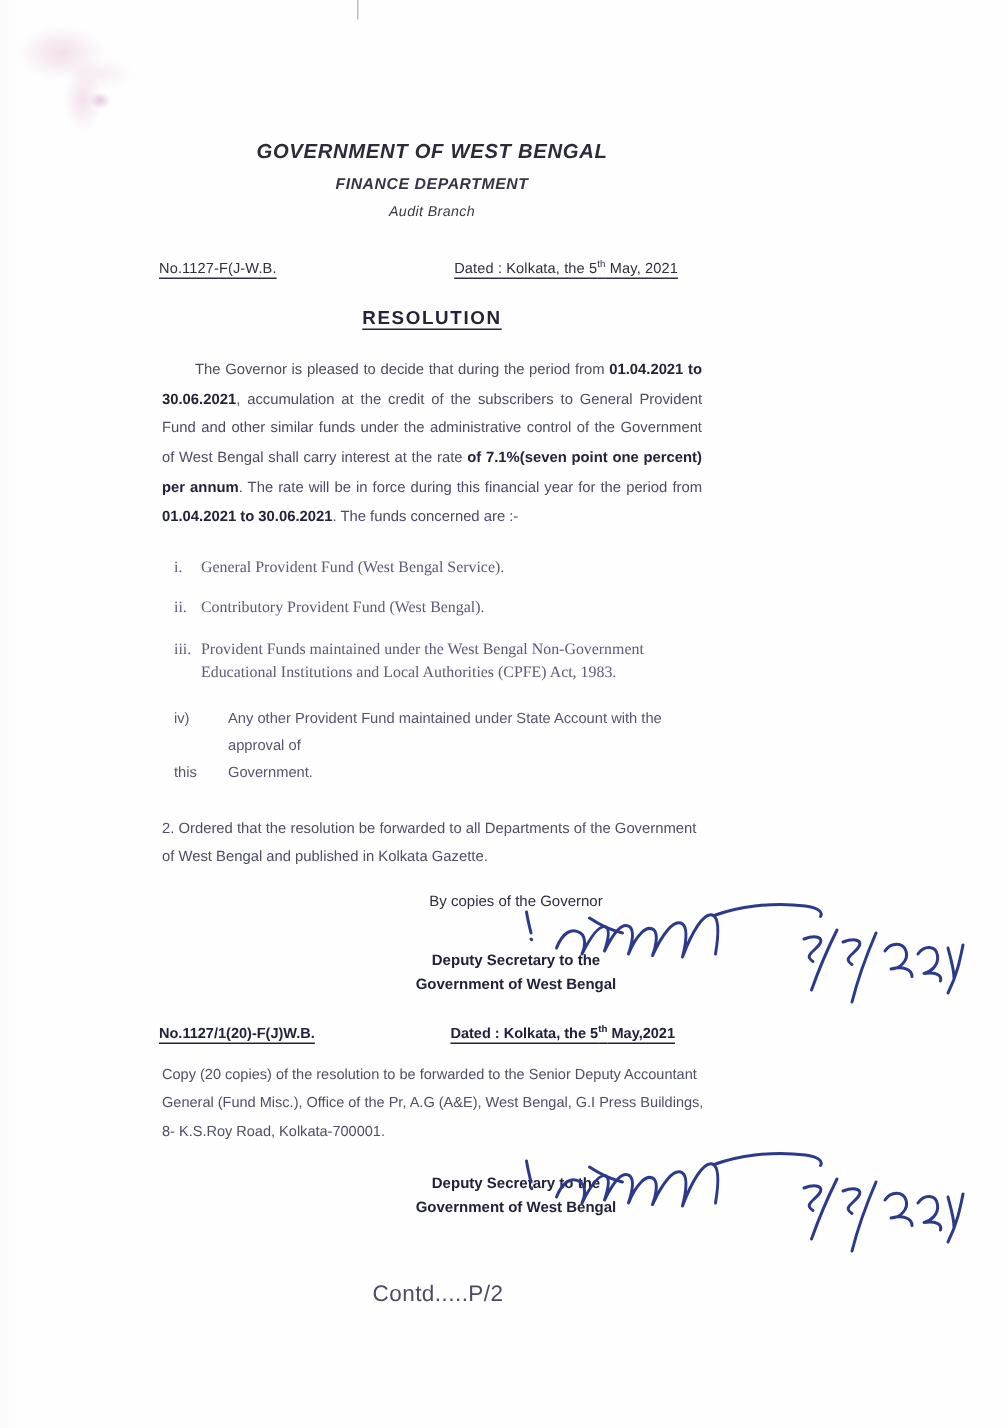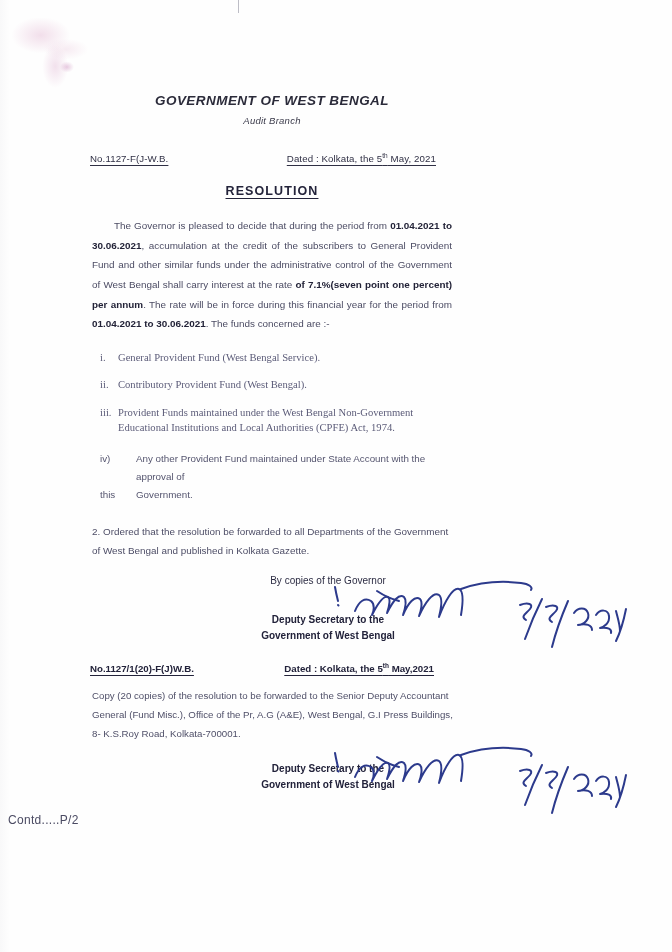--- a/index.html
+++ b/index.html
@@ -51,21 +51,21 @@
   .edge-left {
     position: absolute;
     left: 0; top: 0;
     width: 10px; height: 952px;
     background: linear-gradient(to right, rgba(120,120,140,0.045), rgba(255,255,255,0));
     pointer-events: none;
   }
 
   .content {
     position: absolute;
-    left: 0; top: 0;
+    left: 16px; top: 0;
     width: 544px;
   }
 
   
   .hdr {
     text-align: center;
     font-style: italic;
     font-weight: bold;
     color: #2b2b3a;
   }
@@ -210,41 +210,42 @@
   }
 
   .copy-p {
     margin: 12px 88px 0 92px;
     font-size: 9.7px;
     line-height: 19px;
     color: #4f4f68;
   }
 
   .contd {
-    text-align: left;
-    font-size: 12px;
+    text-align: center;
+    font-size: 15px;
     color: #4b4b63;
-    margin-top: 20px;
+    margin-top: 40px;
     letter-spacing: 0.3px;
     padding-left: 8px;
   }
 </style>
 </head>
 <body>
 
 <div class="page">
 
   <div class="edge-left"></div>
   <div class="smudge"></div>
   <div class="smudge2"></div>
   <div class="topmark"></div>
 
   <div class="content">
 
     <div class="hdr hdr-gov">GOVERNMENT OF WEST BENGAL</div>
+    <div class="hdr hdr-dept">FINANCE  DEPARTMENT</div>
     <div class="hdr hdr-branch">Audit Branch</div>
 
     <div class="refline">
       <span class="left u">No.1127-F(J-W.B.</span>
       <span class="right u"><span>Dated  : Kolkata, the 5</span><sup class="ord">th</sup><span> May, 2021</span></span>
     </div>
 
     <div class="title"><span>RESOLUTION</span></div>
 
     <p class="body-p indent"><span>The Governor is pleased to decide that during the period from </span><b>01.04.2021 to 30.06.2021</b><span>, accumulation at the credit of the subscribers to General Provident Fund and other similar funds under the administrative control of the Government of West Bengal shall carry interest at the rate </span><b>of 7.1%(seven point one percent) per annum</b><span>. The rate will be in force during this financial year for the period from </span><b>01.04.2021 to 30.06.2021</b><span>. The funds concerned are :-</span></p>
@@ -253,21 +254,21 @@
       <div class="li">
         <span class="mark">i.</span>
         <span class="txt">General Provident Fund (West Bengal Service).</span>
       </div>
       <div class="li">
         <span class="mark">ii.</span>
         <span class="txt">Contributory Provident Fund (West Bengal).</span>
       </div>
       <div class="li">
         <span class="mark">iii.</span>
-        <span class="txt">Provident Funds maintained under the West Bengal Non-Government Educational Institutions and Local Authorities (CPFE) Act, 1974.</span>
+        <span class="txt">Provident Funds maintained under the West Bengal Non-Government Educational Institutions and Local Authorities (CPFE) Act, 1983.</span>
       </div>
       <div class="li sans">
         <span class="mark">iv)</span>
         <span class="txt">Any other Provident Fund maintained under State Account with the approval of</span>
       </div>
       <div class="li sans" style="margin-top:0">
         <span class="mark">this</span>
         <span class="txt">Government.</span>
       </div>
     </div>

